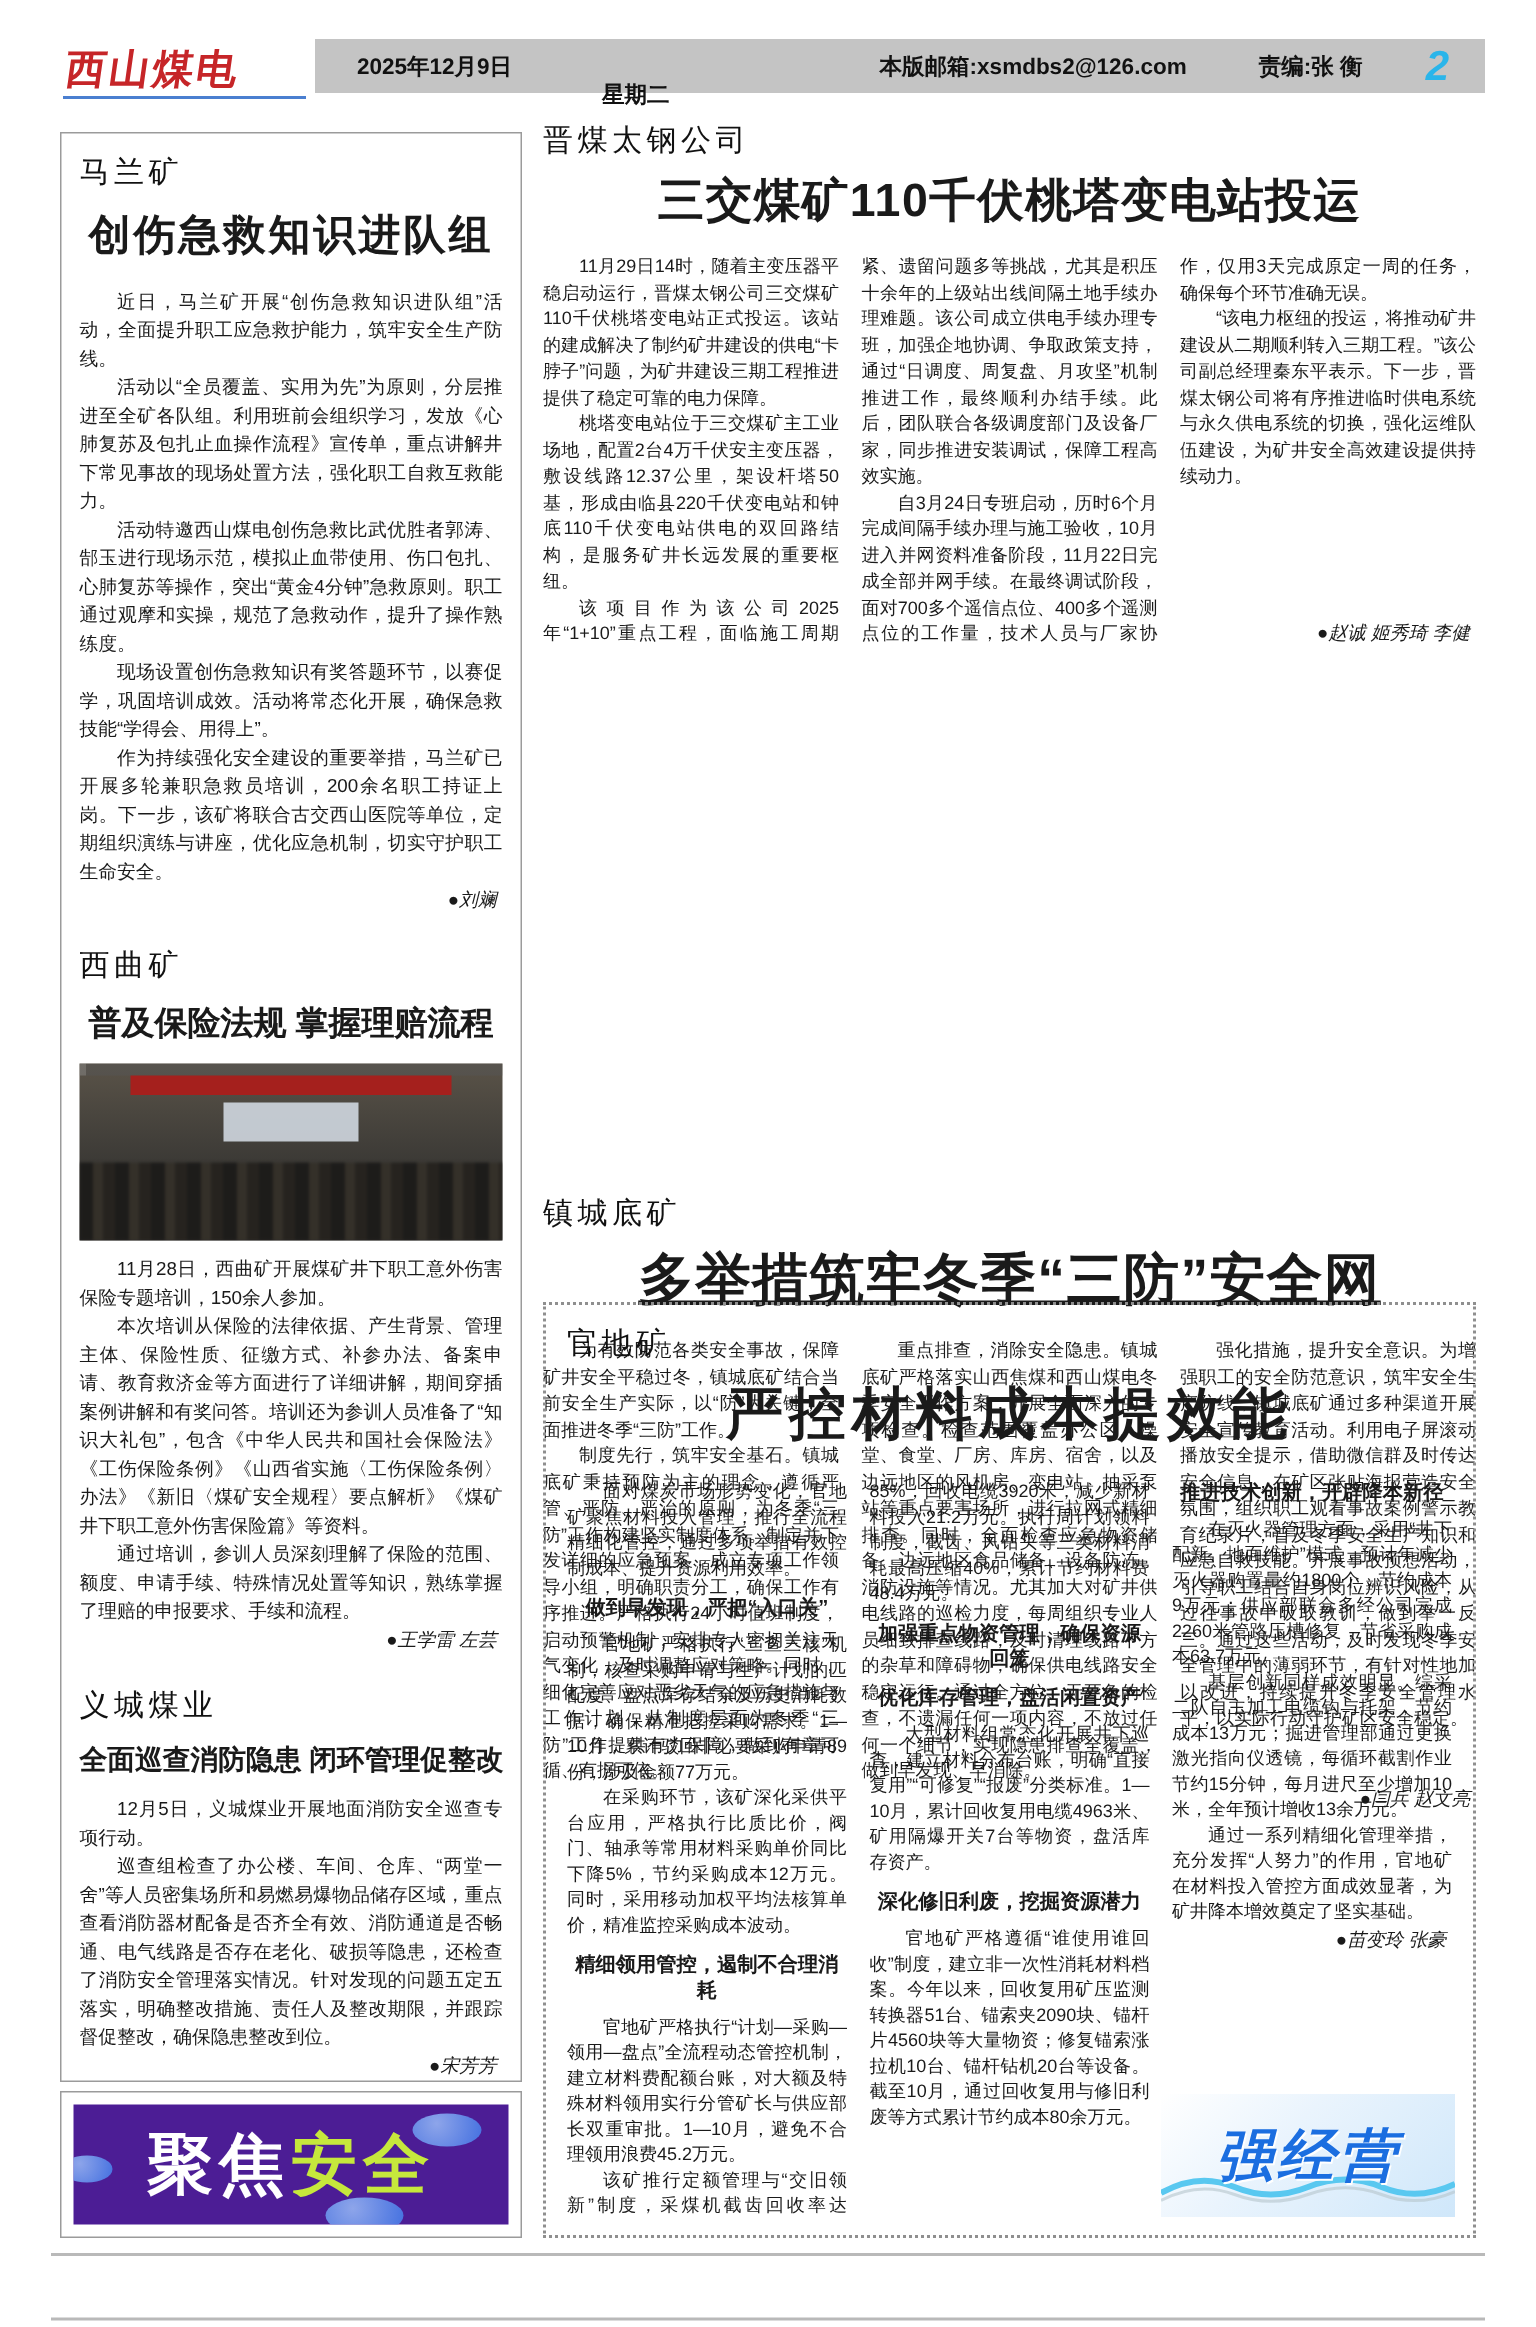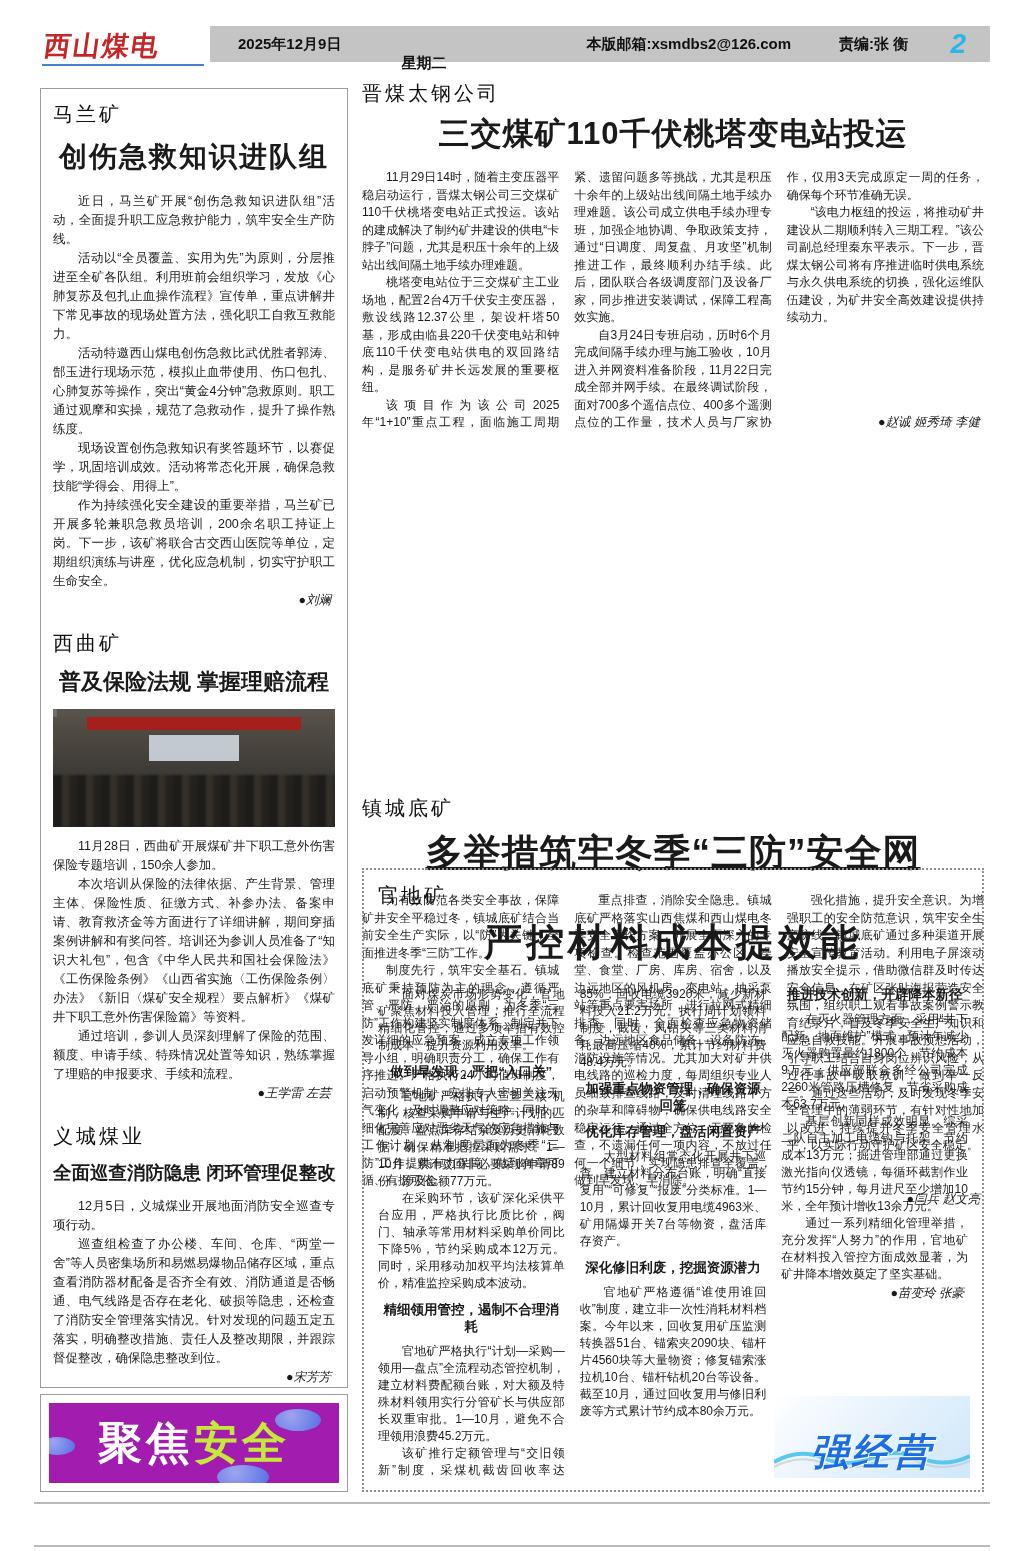--- a/index.html
+++ b/index.html
@@ -37,21 +37,21 @@
     background:linear-gradient(180deg,#5a5348 0%,#4a463f 28%,#3c3a36 55%,#2b2a28 100%);}
   .photo .banner-strip{position:absolute;top:8px;left:12%;width:76%;height:13px;background:#a5201d;}
   .photo .screen{position:absolute;top:26px;left:34%;width:32%;height:26px;background:#d8e0ea;opacity:.85;}
   .photo .crowd{position:absolute;bottom:0;left:0;right:0;height:52px;
     background:repeating-linear-gradient(90deg,#1d1c1a 0 9px,#343029 9px 16px,#26231f 16px 24px);
     filter:blur(1px);}
   .photo .light{position:absolute;top:0;left:0;right:0;height:8px;background:linear-gradient(90deg,#888 0 4px,#555 4px 14px);opacity:.5;}
   
   .focus-box{position:absolute;left:40px;top:1394px;width:308px;height:98px;
     border:1px solid #9b9b9b;box-sizing:border-box;padding:8px;}
-  .focus-banner{position:relative;width:100%;height:100%;background:#a21caf;overflow:hidden;
+  .focus-banner{position:relative;width:100%;height:100%;background:#4c1d95;overflow:hidden;
     display:flex;align-items:center;justify-content:center;font-size:44px;font-weight:bold;letter-spacing:4px;}
   .focus-banner .bubble{position:absolute;border-radius:50%;background:radial-gradient(circle at 35% 30%,#9ec7ff,#3f83f2);opacity:.8;}
   .b1{width:46px;height:22px;right:18px;top:6px;}
   .b2{width:34px;height:18px;left:-8px;top:34px;}
   .b3{width:52px;height:24px;right:70px;bottom:-6px;}
   .focus-white{color:#ffffff;position:relative;}
   .focus-yellow{color:#c6e83c;position:relative;}
   
   .art-a{position:absolute;left:362px;top:80px;width:622px;}
   .art-b{position:absolute;left:362px;top:442px;width:622px;}
@@ -68,21 +68,21 @@
   .art-c{position:absolute;left:362px;top:868px;width:622px;height:624px;
     border:2px dotted #8f8f8f;box-sizing:border-box;padding:12px 14px 10px 14px;}
   .hl-c{font-size:38px;font-weight:bold;text-align:center;margin:8px 0 18px 0;letter-spacing:4px;
     font-family:"Liberation Serif","DejaVu Serif",serif;}
   .body-c{columns:3;column-gap:15px;column-fill:auto;font-size:12px;line-height:17px;height:498px;overflow:hidden;}
   .subhead{font-weight:bold;font-size:13.5px;text-align:center;margin:9px 0 8px 0;break-after:avoid;}
   .body-c .byline{margin-top:2px;}
   
   .jy-banner{position:absolute;right:12px;bottom:12px;width:196px;height:82px;overflow:hidden;
     background:linear-gradient(135deg,#ffffff 0%,#eaf4fd 40%,#cfe7fa 100%);
-    display:flex;align-items:flex-end;justify-content:center;}
+    display:flex;align-items:center;justify-content:center;}
   .jy-text{position:relative;color:#1b6ee0;font-weight:bold;font-size:38px;font-style:italic;
     letter-spacing:3px;text-shadow:1px 1px 0 #fff;z-index:2;}
   .jy-wave{position:absolute;left:0;bottom:8px;width:100%;height:26px;z-index:1;}
   
   .rule1{position:absolute;left:34px;right:34px;top:1502px;height:2px;background:#b9b9b9;}
   .rule2{position:absolute;left:34px;right:34px;top:1545px;height:2px;background:#b9b9b9;}
 </style>
 </head>
 <body>
 
@@ -146,21 +146,21 @@
     <div class="bubble b3"></div>
     <span class="focus-white">聚焦</span>
     <span class="focus-yellow">安全</span>
   </div>
 </div>
 
 <div class="art-a art-wrap">
   <div class="kicker">晋煤太钢公司</div>
   <div class="headline hl-a">三交煤矿110千伏桃塔变电站投运</div>
   <div class="body3 body-a">
-    <p class="p">11月29日14时，随着主变压器平稳启动运行，晋煤太钢公司三交煤矿110千伏桃塔变电站正式投运。该站的建成解决了制约矿井建设的供电“卡脖子”问题，尤其是积压十余年的上级站出线间隔土地手续办理难题。</p>
+    <p class="p">11月29日14时，随着主变压器平稳启动运行，晋煤太钢公司三交煤矿110千伏桃塔变电站正式投运。该站的建成解决了制约矿井建设的供电“卡脖子”问题，为矿井建设三期工程推进提供了稳定可靠的电力保障。</p>
     <p class="p">桃塔变电站位于三交煤矿主工业场地，配置2台4万千伏安主变压器，敷设线路12.37公里，架设杆塔50基，形成由临县220千伏变电站和钟底110千伏变电站供电的双回路结构，是服务矿井长远发展的重要枢纽。</p>
     <p class="p">该项目作为该公司2025年“1+10”重点工程，面临施工周期紧、遗留问题多等挑战，尤其是积压十余年的上级站出线间隔土地手续办理难题。该公司成立供电手续办理专班，加强企地协调、争取政策支持，通过“日调度、周复盘、月攻坚”机制推进工作，最终顺利办结手续。此后，团队联合各级调度部门及设备厂家，同步推进安装调试，保障工程高效实施。</p>
     <p class="p">自3月24日专班启动，历时6个月完成间隔手续办理与施工验收，10月进入并网资料准备阶段，11月22日完成全部并网手续。在最终调试阶段，面对700多个遥信点位、400多个遥测点位的工作量，技术人员与厂家协作，仅用3天完成原定一周的任务，确保每个环节准确无误。</p>
     <p class="p">“该电力枢纽的投运，将推动矿井建设从二期顺利转入三期工程。”该公司副总经理秦东平表示。下一步，晋煤太钢公司将有序推进临时供电系统与永久供电系统的切换，强化运维队伍建设，为矿井安全高效建设提供持续动力。</p>
     <div class="abs-byline">●赵诚 姬秀琦 李健</div>
   </div>
 </div>
 
 <div class="art-b art-wrap">
   <div class="kicker">镇城底矿</div>

